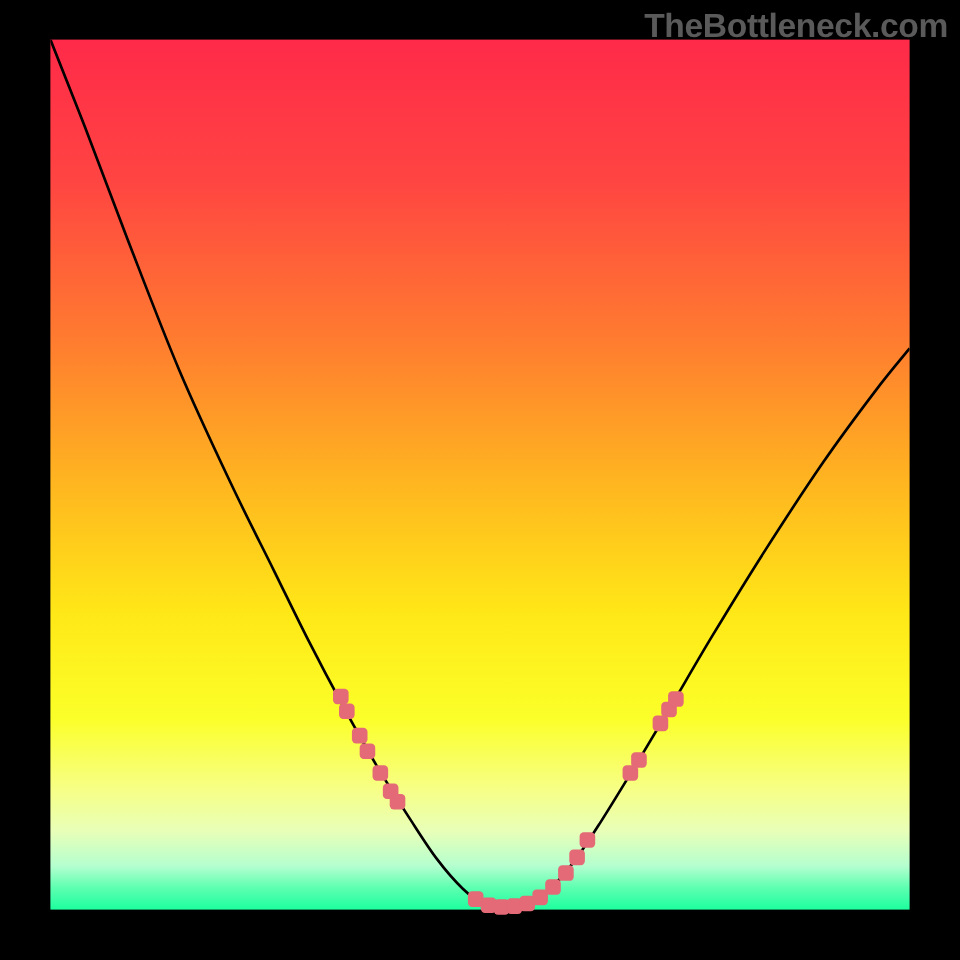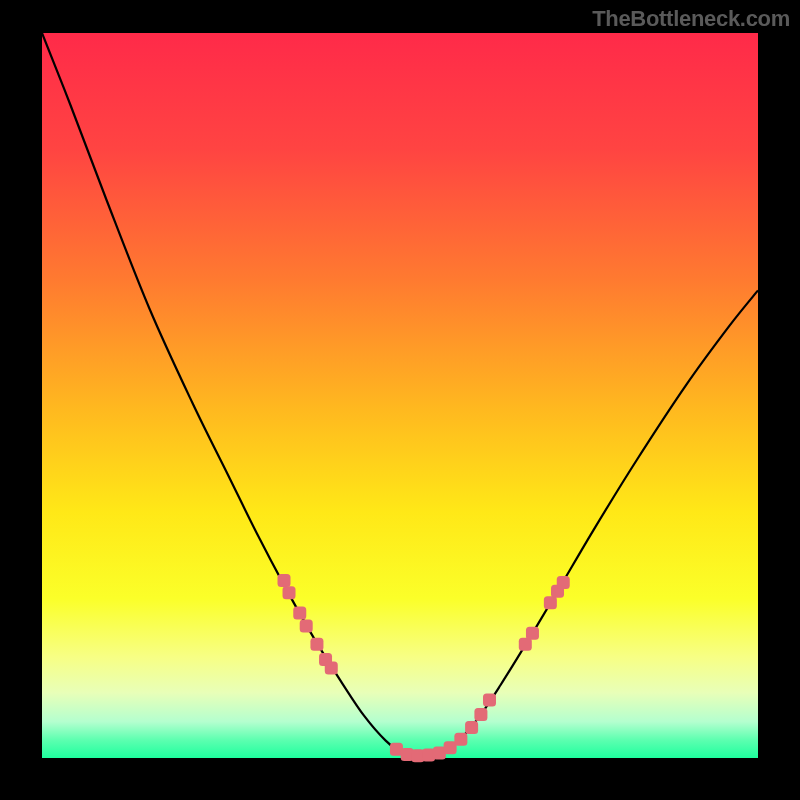--- a/index.html
+++ b/index.html
@@ -12,21 +12,21 @@
   body {
     background: #000;
     position: relative;
   }
   .watermark {
     position: absolute;
     top: 6px;
     right: 10px;
     color: #5a5a5a;
     font-family: Arial, Helvetica, sans-serif;
-    font-size: 22px;
+    font-size: 28px;
     font-weight: bold;
     letter-spacing: -0.3px;
     z-index: 10;
   }
   svg {
     display: block;
   }
 </style>
 </head>
 <body>

